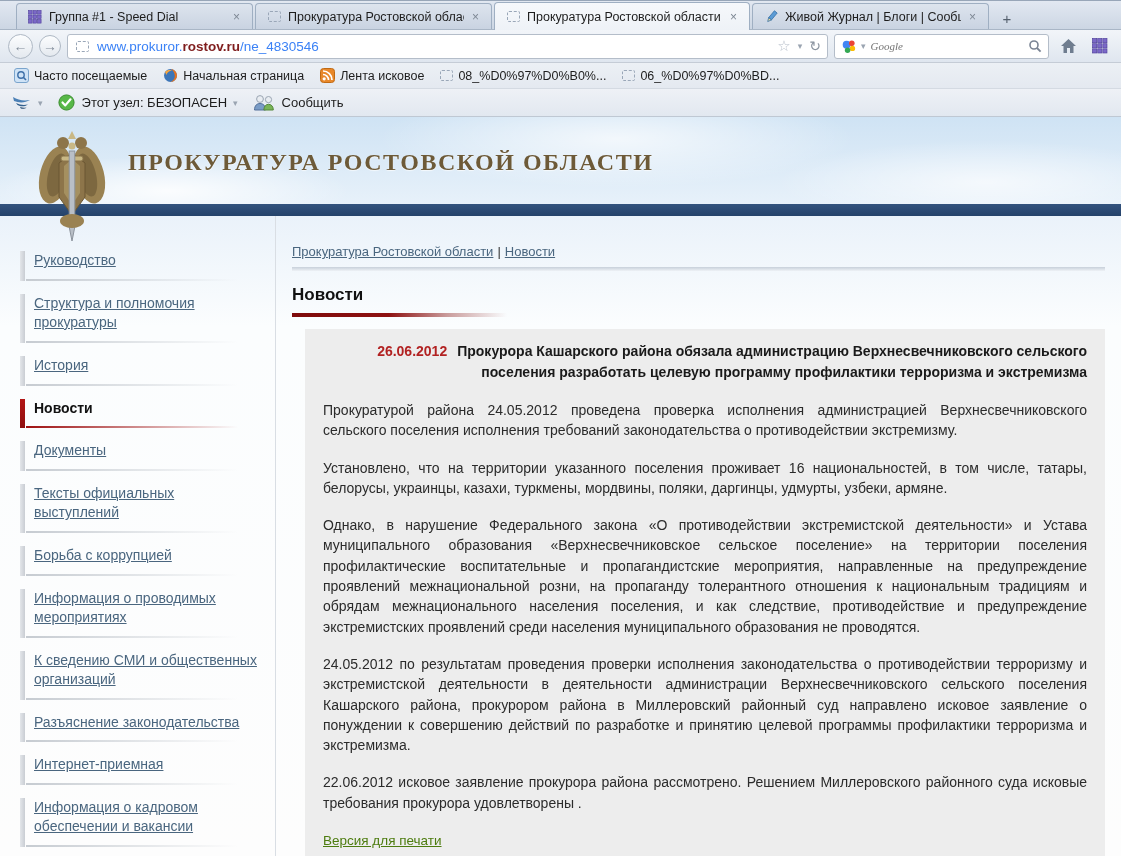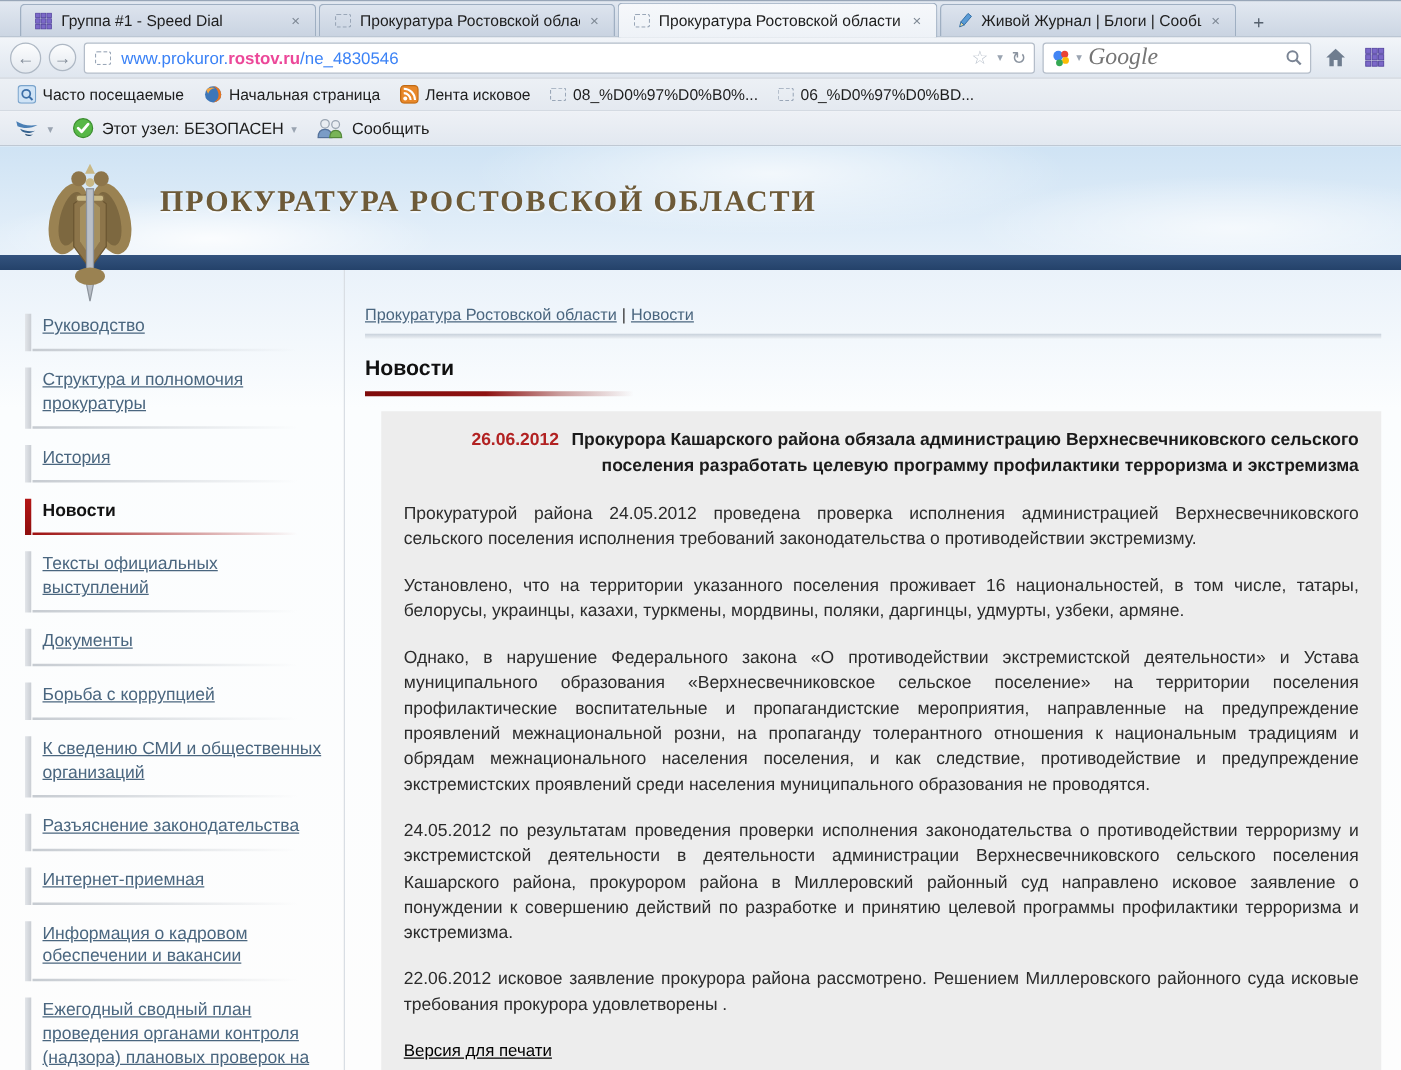--- a/index.html
+++ b/index.html
@@ -30,27 +30,27 @@
     height:33px; background:linear-gradient(#f2f5f9,#dfe6ef);
     border-bottom:1px solid #c5ccd6; display:flex; align-items:center; padding:0 8px; gap:6px;
   }
   .navbtn { width:25px; height:25px; border-radius:50%; border:1px solid #aeb8c4;
     background:linear-gradient(#fcfdfe,#e4e9ef); color:#828c99; font-weight:bold; font-size:14px;
     display:flex; align-items:center; justify-content:center; }
   .navbtn.fwd { width:22px; height:22px; }
   .urlbar { flex:1; height:25px; background:#fff; border:1px solid #b4bdc9; border-radius:3px;
     display:flex; align-items:center; padding:0 6px; gap:7px; font-size:13.5px; }
   .url-www, .url-path { color:#3b82f6; }
-  .url-domain { color:#ec4899; font-weight:bold; }
+  .url-domain { color:#7f1d1d; font-weight:bold; }
   .url-rest { flex:1; }
   .urlicon { color:#b9c1cc; font-size:15px; }
   .drop { color:#9aa4b1; font-size:9px; }
   .searchbox { width:215px; height:25px; background:#fff; border:1px solid #b4bdc9; border-radius:3px;
     display:flex; align-items:center; padding:0 6px; gap:5px; }
-  .searchbox input { border:none; outline:none; flex:1; min-width:0; font-size:19px;
+  .searchbox input { border:none; outline:none; flex:1; min-width:0; font-size:11px;
     font-style:italic; color:#8a8f98; font-family:"Liberation Serif", serif; background:transparent; }
   .sqbtn { width:26px; height:25px; display:flex; align-items:center; justify-content:center; border-radius:3px; }
 
   .bookmarksbar {
     height:26px; background:linear-gradient(#ecf0f5,#e4e9f0); border-bottom:1px solid #d4dae2;
     display:flex; align-items:center; padding:0 8px; gap:4px; font-size:12.5px; color:#1d1d1d;
   }
   .bm { display:flex; align-items:center; gap:5px; padding:2px 6px; border-radius:3px; }
 
   .securitybar {
@@ -98,21 +98,21 @@
   .bc-sep { margin:0 4px; }
   .bc-line { height:4px; margin-top:8px; background:linear-gradient(#c7d0da,#eef2f6); }
   .page-title { font-size:17px; font-weight:bold; color:#111; margin-top:14px; }
   .red-line { height:4px; width:215px; margin-top:8px;
     background:linear-gradient(to right,#7e0b0b 0%, #8e1212 45%, #c99b9b 72%, rgba(255,255,255,0) 100%); }
 
   .article-panel { margin:12px 0 0 13px; background:#ededed; padding:12px 18px 60px 18px; min-height:460px; }
   .art-head { font-size:14px; line-height:1.5; color:#1a1a1a; font-weight:bold;text-align:right; }
   .art-date { color:#b22222; margin-right:10px; }
   .article-panel p.body { font-size:14px; line-height:1.45; color:#2b2b2b; text-align:justify; margin-top:17px; }
-  .print-link { display:inline-block; margin-top:20px; font-size:13.5px; color:#000000; text-decoration:underline; }
+  .print-link { display:inline-block; margin-top:20px; font-size:13.5px; color:#4d7c0f; text-decoration:underline; }
 
   svg { display:block; }
 </style>
 </head>
 <body>
 
 <div class="window">
 
   <div class="tabbar">
     <div class="tab">
@@ -325,27 +325,30 @@
         <div class="side-item">
             <a>Структура и полномочия прокуратуры</a>
           </div>
         <div class="side-item">
             <a>История</a>
           </div>
         <div class="side-item active">
             <a>Новости</a>
           </div>
         <div class="side-item">
+            <a>Документы</a>
+          </div>
+        <div class="side-item">
             <a>Тексты официальных выступлений</a>
           </div>
         <div class="side-item">
-            <a>Документы</a>
-          </div>
-        <div class="side-item">
             <a>Борьба с коррупцией</a>
+          </div>
+        <div class="side-item">
+            <a>Информация о проводимых мероприятиях</a>
           </div>
         <div class="side-item">
             <a>К сведению СМИ и общественных организаций</a>
           </div>
         <div class="side-item">
             <a>Разъяснение законодательства</a>
           </div>
         <div class="side-item">
             <a>Интернет-приемная</a>
           </div>

